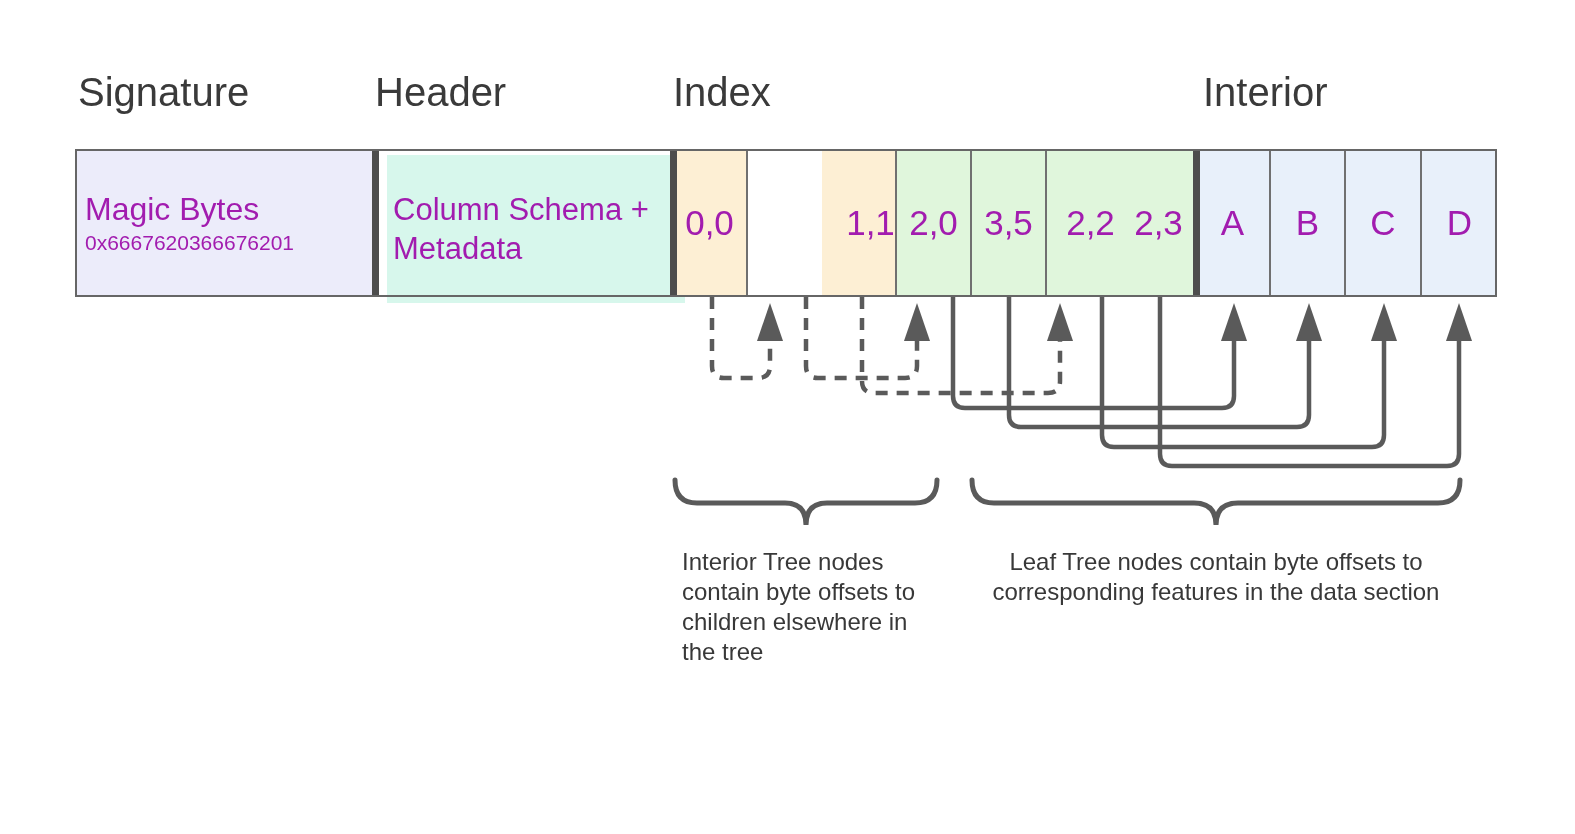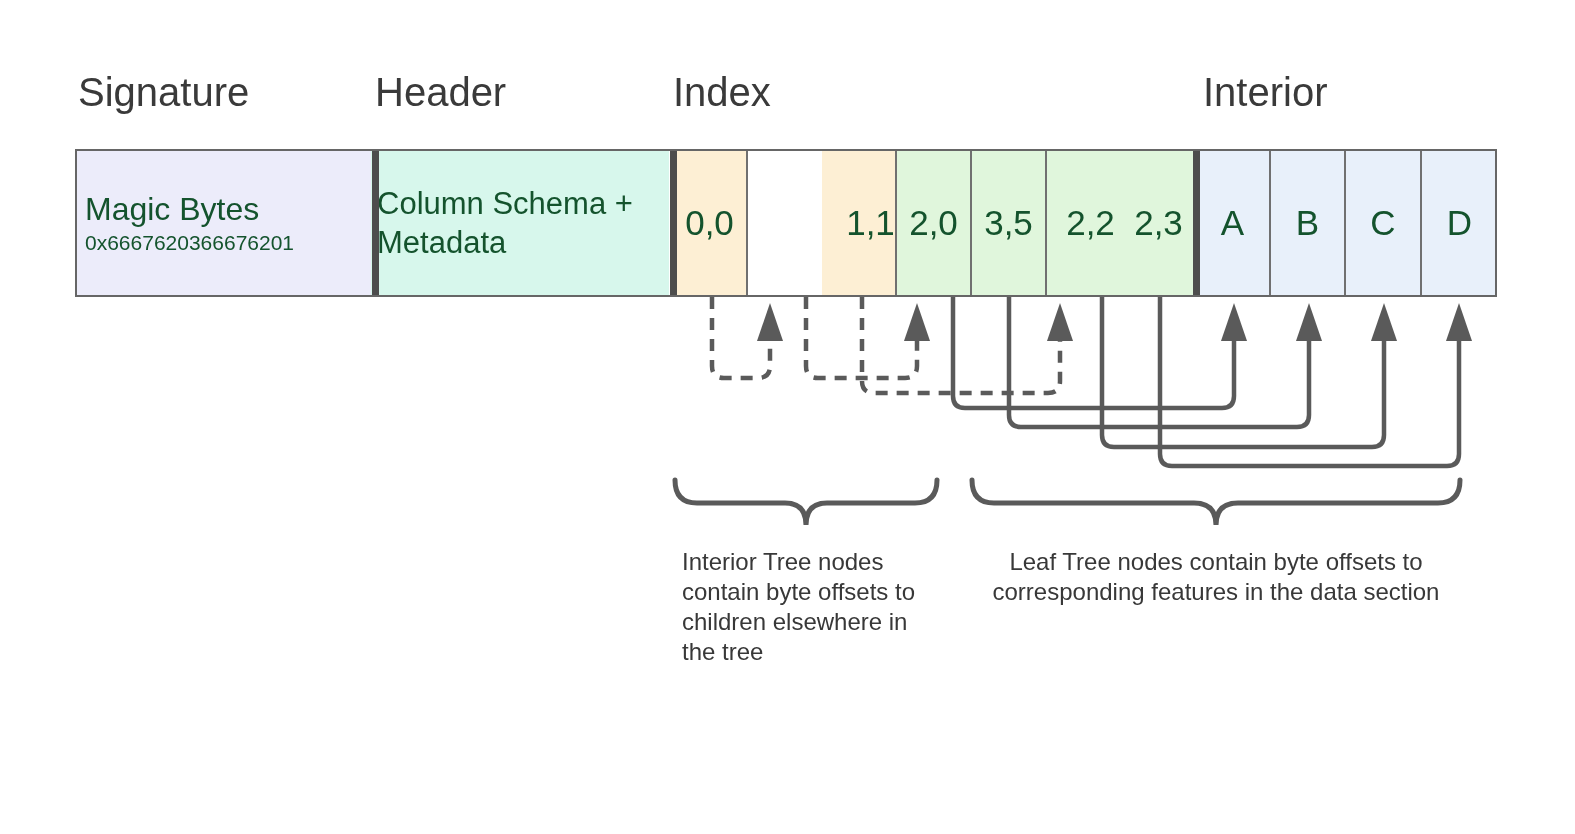--- a/index.html
+++ b/index.html
@@ -28,21 +28,21 @@
   }
   .cell {
     position: absolute;
     top: 0;
     height: 148px;
     box-sizing: border-box;
     display: flex;
     align-items: center;
     justify-content: center;
     font-size: 35px;
-    color: #14532d;
+    color: #a21caf;
   }
   .cell.thin-r { border-right: 2px solid #707070; }
   .sig-cell {
     background: #ECECFA;
     flex-direction: column;
     align-items: flex-start;
     justify-content: center;
     padding-left: 10px;
   }
   .sig-title { font-size: 32px; }
@@ -98,21 +98,21 @@
   <div class="section-label" style="left:673px;">Index</div>
   <div class="section-label" style="left:1203px;">Interior</div>
 
   <div id="row">
 
     <div class="cell sig-cell" style="left:0; width:300px;">
       <div class="sig-title">Magic Bytes</div>
       <div class="sig-hex">0x6667620366676201</div>
     </div>
 
-    <div class="cell hdr-cell" style="left:296px; width:298px;">Column Schema + Metadata</div>
+    <div class="cell hdr-cell" style="left:312px; width:298px;margin-top:6px;">Column Schema + Metadata</div>
 
     <div class="cell interior thin-r" style="left:598px;  width:75px;">0,0</div>
     <div class="cell interior thin-r" style="left:747px;  width:75px;padding-left:24px;">1,1</div>
     <div class="cell leaf thin-r" style="left:822px;  width:75px;">2,0</div>
     <div class="cell leaf thin-r" style="left:897px;  width:75px;">3,5</div>
     <div class="cell leaf thin-r" style="left:972px;  width:89px;">2,2</div>
     <div class="cell leaf" style="left:1046px; width:75px;">2,3</div>
 
     <div class="cell feat thin-r" style="left:1121px; width:75px;">A</div>
     <div class="cell feat thin-r" style="left:1196px; width:75px;">B</div>

